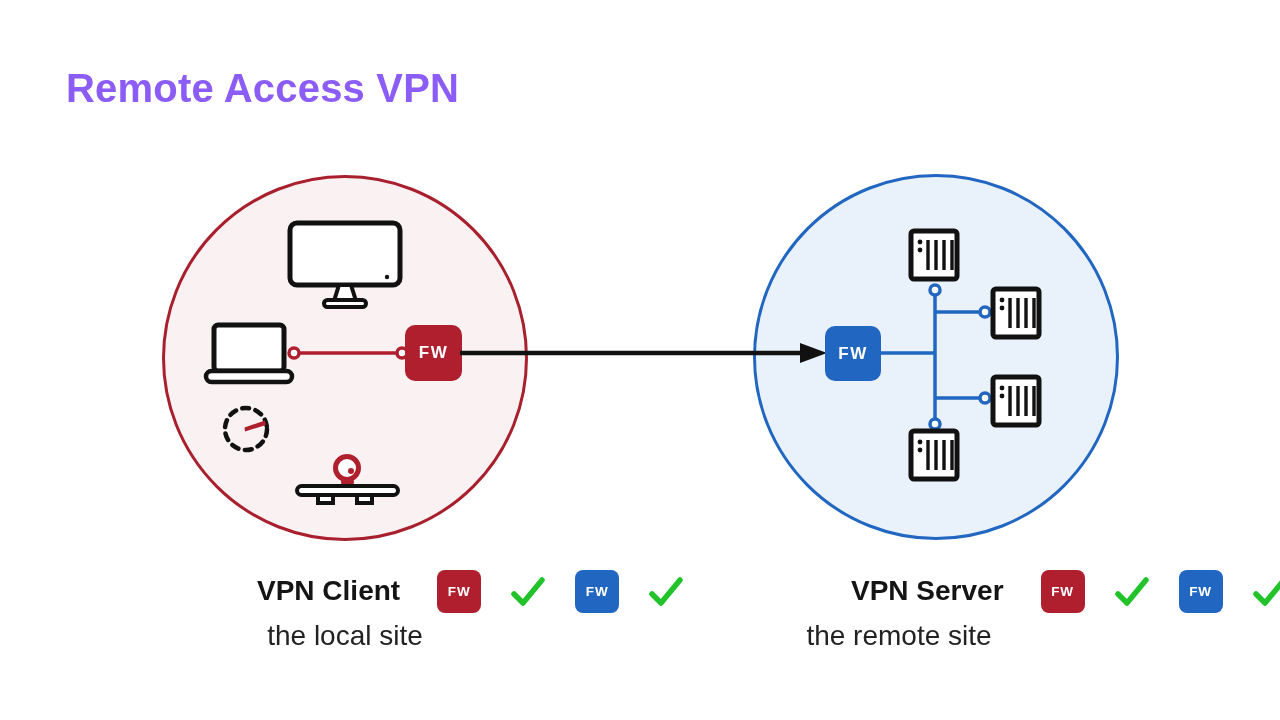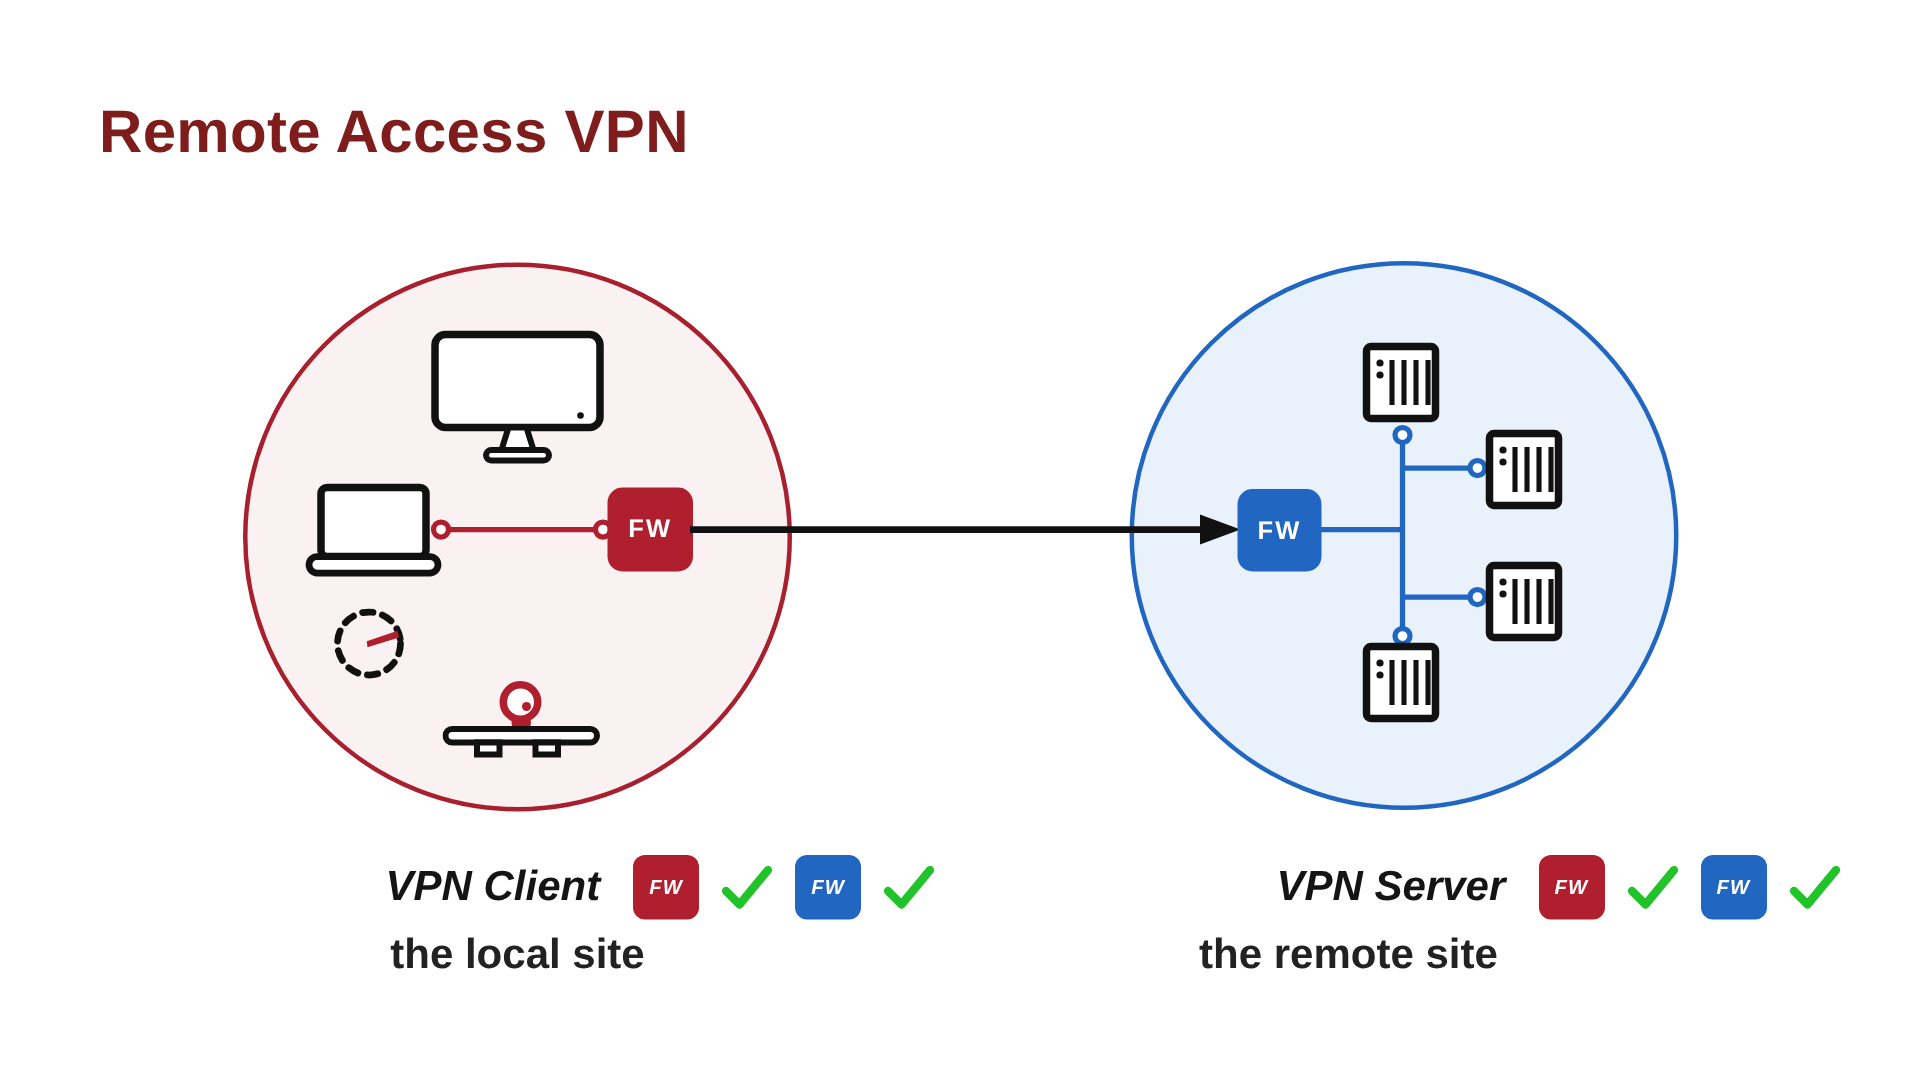--- a/index.html
+++ b/index.html
@@ -1,40 +1,40 @@
 <!DOCTYPE html>
 <html><head>
 <meta charset="utf-8">
 <style>
   html,body { margin:0; padding:0; background:#ffffff; }
   body { width:1280px; height:720px; font-family:"Liberation Sans", sans-serif; }
   .stage { position:relative; width:1280px; height:720px; background:#ffffff; overflow:hidden; }
   .abs { position:absolute; }
 
-  .title { left:66px; top:66px; font-size:40px; font-weight:700; color:#7f1d1d; letter-spacing:0.2px; }
+  .title { left:66px; top:66px; font-size:40px; font-weight:700; color:#8b5cf6; letter-spacing:0.2px; }
 
   .zone { width:366px; height:366px; border-radius:50%; box-sizing:border-box; }
   .zone-red  { left:162px; top:175px; border:3px solid #a81f2d; background:#faf2f2; }
   .zone-blue { left:753px; top:174px; border:3px solid #2166c0; background:#e9f1fa; }
 
   .fw-box { display:flex; align-items:center; justify-content:center;
             color:#ffffff; font-weight:700; font-size:17px; letter-spacing:1.5px;
             border-radius:10px; box-sizing:border-box; }
   .fw-red-box  { left:405px; top:325px; width:57px; height:56px; background:#b01f2e; }
   .fw-blue-box { left:825px; top:326px; width:56px; height:55px; background:#2166c0; }
 
-  .label-row { display:flex; align-items:center; gap:14px; height:46px;font-style:italic; }
+  .label-row { display:flex; align-items:center; gap:29px; height:46px; }
   .site-name { font-size:28px; font-weight:700; color:#141414; white-space:nowrap; }
   .fw-badge  { width:44px; height:43px; border-radius:8px; flex:0 0 auto;
                display:flex; align-items:center; justify-content:center;
                color:#fff; font-weight:700; font-size:13.5px; letter-spacing:0.8px; }
   .badge-red  { background:#b01f2e; margin-left:8px; }
   .badge-blue { background:#2166c0; }
 
-  .site-sub { width:366px; text-align:center; font-size:28px; font-weight:700; color:#222222; }
+  .site-sub { width:366px; text-align:center; font-size:28px; font-weight:400; color:#222222; }
 
   svg { display:block; }
 </style>
 </head>
 <body>
 
 <div class="stage">
 
   <div class="abs title">Remote Access VPN</div>
 

